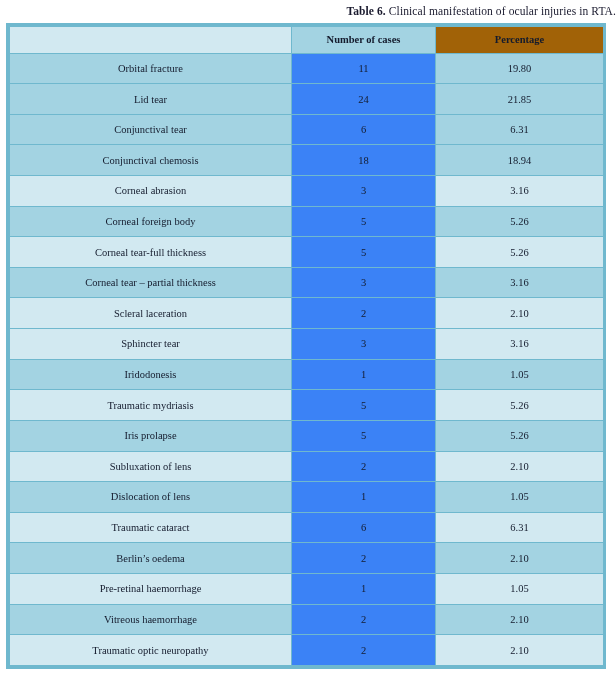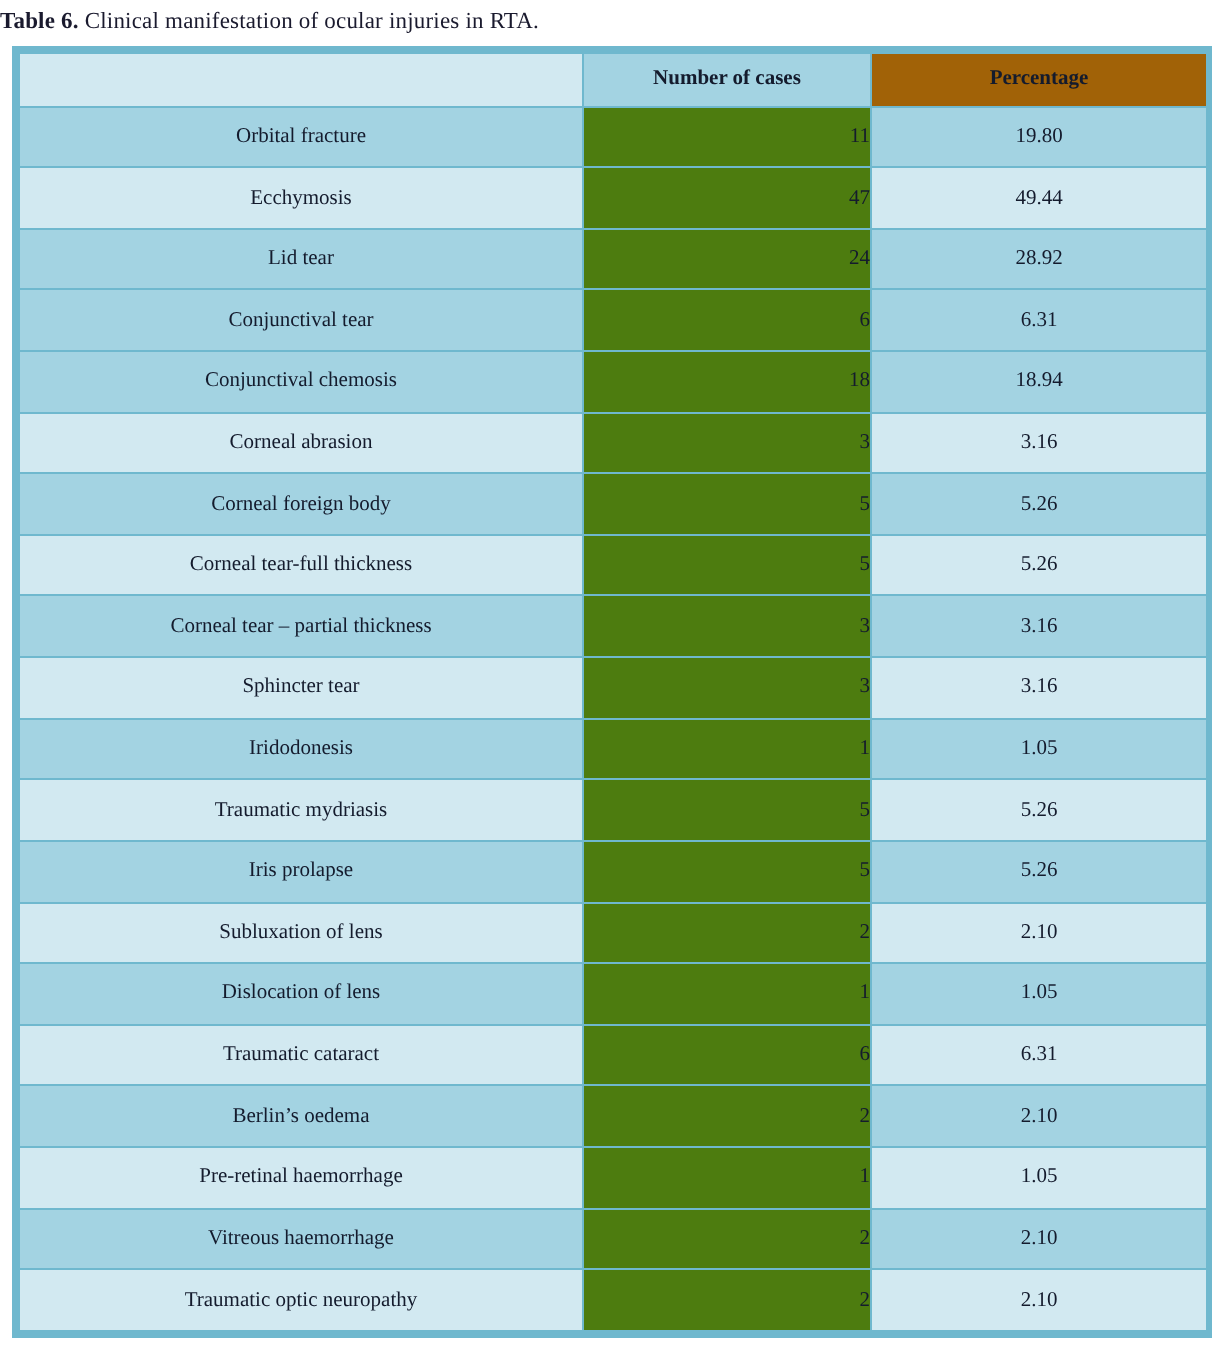--- a/index.html
+++ b/index.html
@@ -17,21 +17,21 @@
   #page {
     position: relative;
     width: 616px;
     height: 676px;
     box-sizing: border-box;
   }
 
   
   #table-caption {
     width: 616px;
-    text-align: left;
+    text-align: right;
     font-size: 11.5px;
     color: #1a1a2e;
     line-height: 22px;
     height: 16px;
     white-space: nowrap;
     letter-spacing: 0.1px;
   }
   #table-caption .cap-label {
     font-weight: bold;
   }
@@ -74,21 +74,21 @@
 
   
   col.col-name  { width: 282px; }
   col.col-cases { width: 144px; }
   col.col-pct   { width: 168px; }
 
   thead th.hdr-name  { background: #d2e9f1; }
   thead th.hdr-cases { background: #a3d3e2; font-weight: bold; }
   thead th.hdr-pct   { background: #a16207; font-weight: bold; }
 
-  tbody td.cell-cases { background: #4d7c0f; text-align: right; }
+  tbody td.cell-cases { background: #3b82f6; }
 
   
   tbody tr.phase-dark  td.cell-name,
   tbody tr.phase-dark  td.cell-pct  { background: #a3d3e2; }
   tbody tr.phase-light td.cell-name,
   tbody tr.phase-light td.cell-pct  { background: #d2e9f1; }
 </style>
 </head>
 <body>
 
@@ -111,29 +111,24 @@
           <th class="hdr-cases">Number of cases</th>
           <th class="hdr-pct">Percentage</th>
         </tr>
       </thead>
       <tbody id="table-body">
           <tr class="phase-dark">
             <td class="cell-name">Orbital fracture</td>
             <td class="cell-cases">11</td>
             <td class="cell-pct">19.80</td>
           </tr>
-          <tr class="phase-light">
-            <td class="cell-name">Ecchymosis</td>
-            <td class="cell-cases">47</td>
-            <td class="cell-pct">49.44</td>
-          </tr>
           <tr class="phase-dark">
             <td class="cell-name">Lid tear</td>
             <td class="cell-cases">24</td>
-            <td class="cell-pct">28.92</td>
+            <td class="cell-pct">21.85</td>
           </tr>
           <tr class="phase-dark">
             <td class="cell-name">Conjunctival tear</td>
             <td class="cell-cases">6</td>
             <td class="cell-pct">6.31</td>
           </tr>
           <tr class="phase-dark">
             <td class="cell-name">Conjunctival chemosis</td>
             <td class="cell-cases">18</td>
             <td class="cell-pct">18.94</td>
@@ -152,20 +147,25 @@
             <td class="cell-name">Corneal tear-full thickness</td>
             <td class="cell-cases">5</td>
             <td class="cell-pct">5.26</td>
           </tr>
           <tr class="phase-dark">
             <td class="cell-name">Corneal tear – partial thickness</td>
             <td class="cell-cases">3</td>
             <td class="cell-pct">3.16</td>
           </tr>
           <tr class="phase-light">
+            <td class="cell-name">Scleral laceration</td>
+            <td class="cell-cases">2</td>
+            <td class="cell-pct">2.10</td>
+          </tr>
+          <tr class="phase-light">
             <td class="cell-name">Sphincter tear</td>
             <td class="cell-cases">3</td>
             <td class="cell-pct">3.16</td>
           </tr>
           <tr class="phase-dark">
             <td class="cell-name">Iridodonesis</td>
             <td class="cell-cases">1</td>
             <td class="cell-pct">1.05</td>
           </tr>
           <tr class="phase-light">

